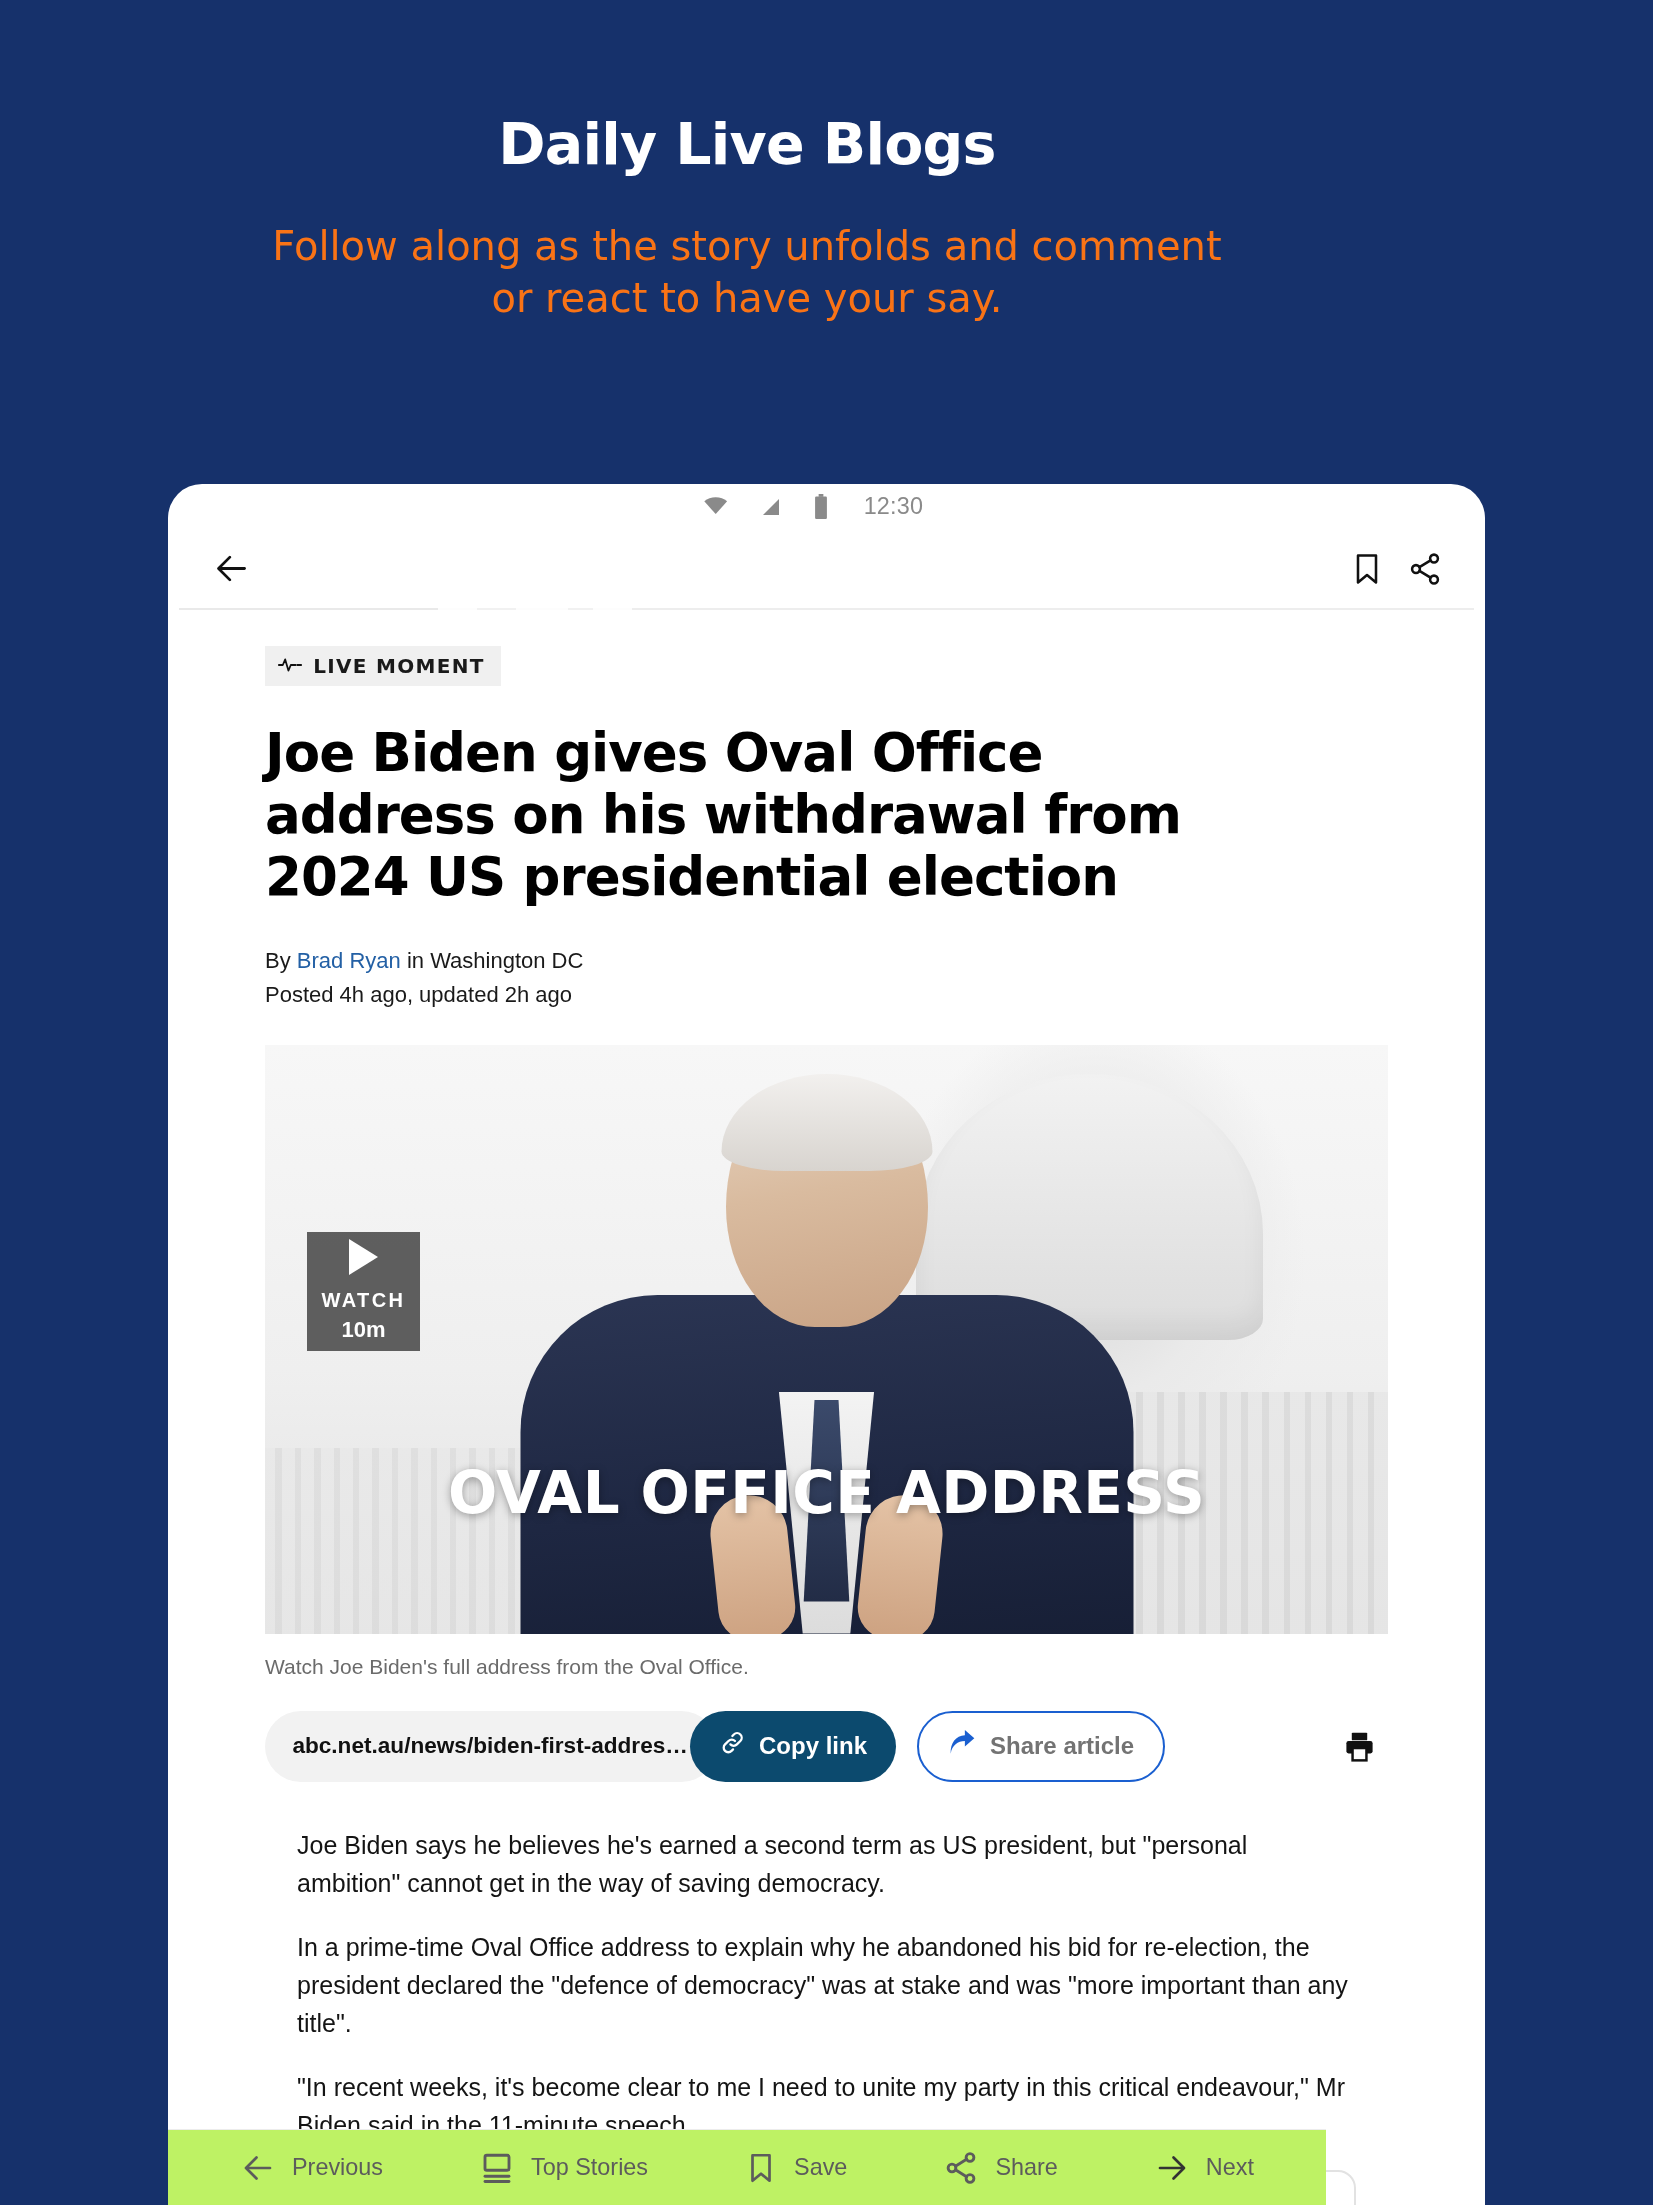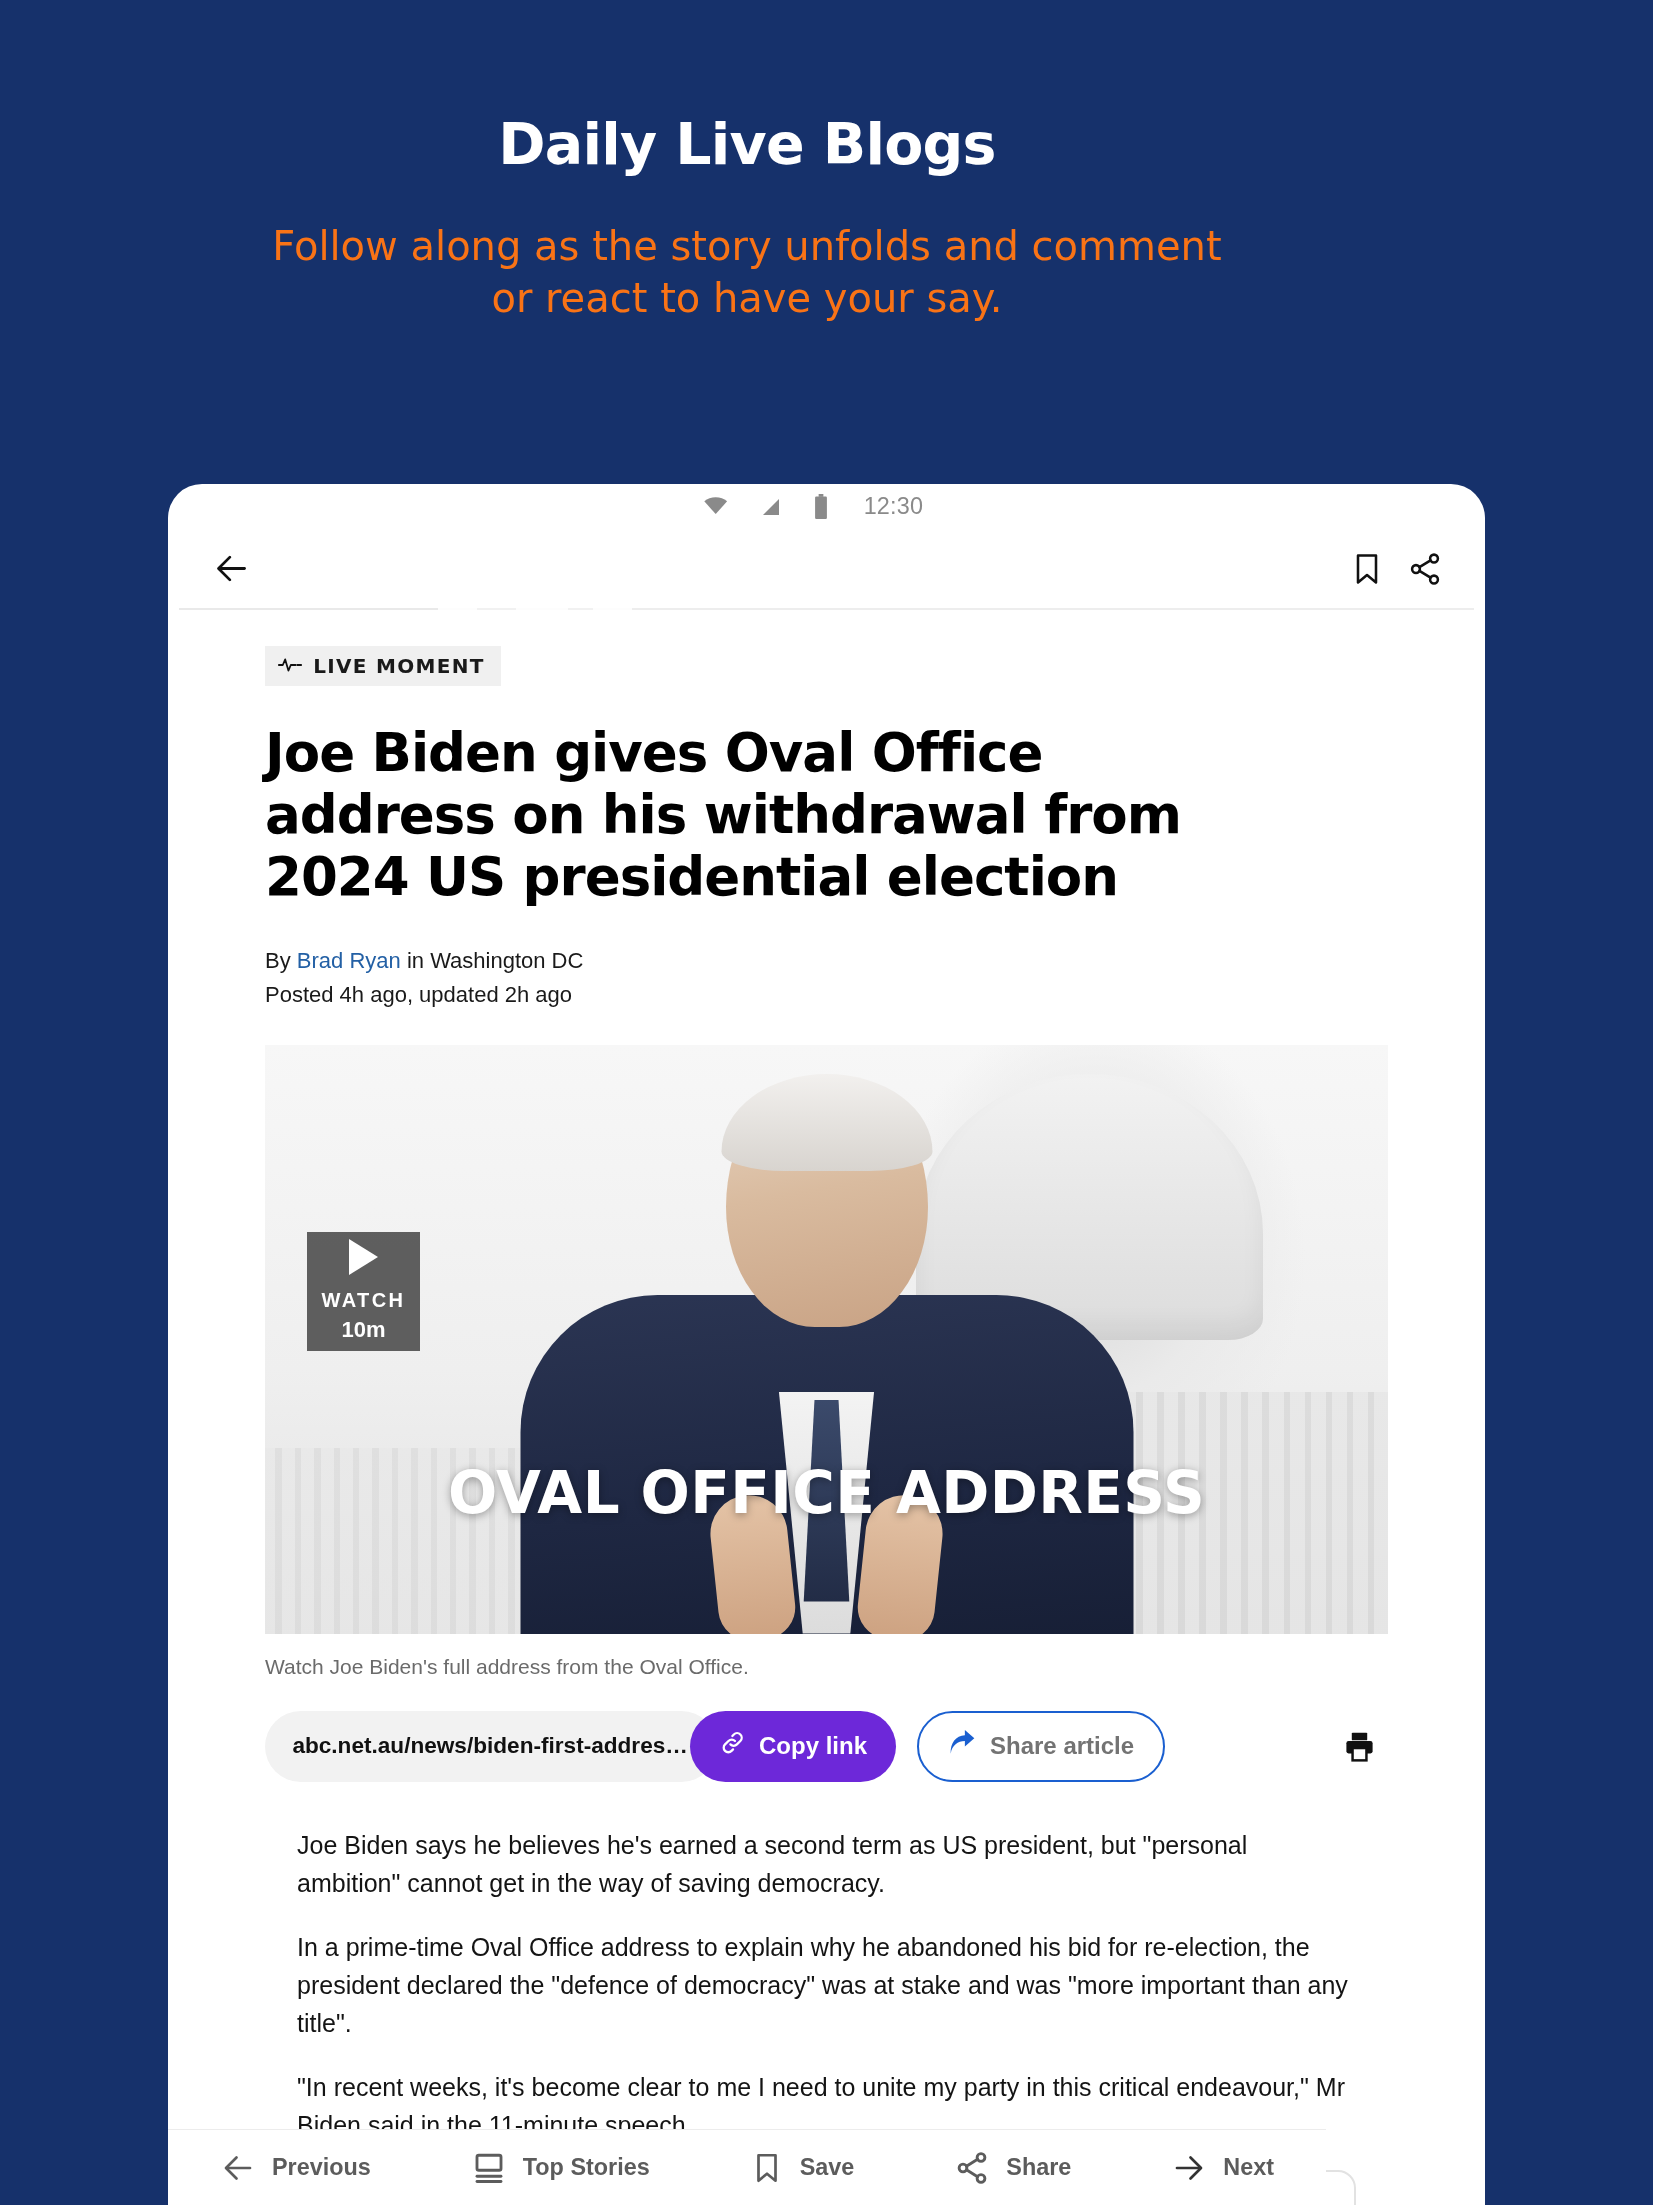--- a/index.html
+++ b/index.html
@@ -296,21 +296,21 @@
   .url-text {
     font-size: 22.6px;
     font-weight: 700;
     color: #111;
     white-space: nowrap;
     overflow: hidden;
     text-overflow: ellipsis;
   }
   .copy-btn {
     display: flex; align-items: center; gap: 13px;
-    background: #6d28d9;
+    background: #0c4a6e;
     color: #fff;
     border-radius: 36px;
     height: 71px;
     padding: 0 29px;
     margin-left: -27.4px;
     cursor: pointer;
   }
   .copy-btn span { font-size: 24px; font-weight: 700; }
   .share-btn {
     display: flex; align-items: center; gap: 13px;
@@ -358,27 +358,26 @@
   }
   .lm-right { margin-left: auto; display: flex; align-items: center; gap: 6.5px; }
   .lm-count { font-size: 24px; font-weight: 700; color: #222; }
 
   
   .bottombar {
     position: absolute;
     left: 168px; right: 168px;
     bottom: 0;
     height: 76px;
-    background: #ffffff;
+    background: #bef264;
     display: flex;
     align-items: center;
     justify-content: space-between;
-    padding: 0 52px;
+    padding: 0 72px;
     border-top: 0.8px solid #ececec;
-    font-weight: bold;
   }
   .bb-item {
     display: flex; align-items: center; gap: 16px;
     cursor: pointer;
   }
   .bb-label { font-size: 23.4px; color: #5c5c5c; }
   .bb-ico { display: flex; align-items: center; justify-content: center; }
 </style>
 </head>
 <body>

